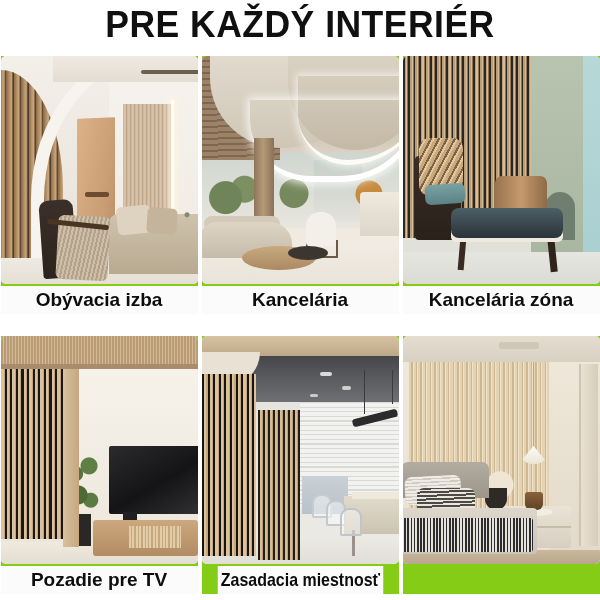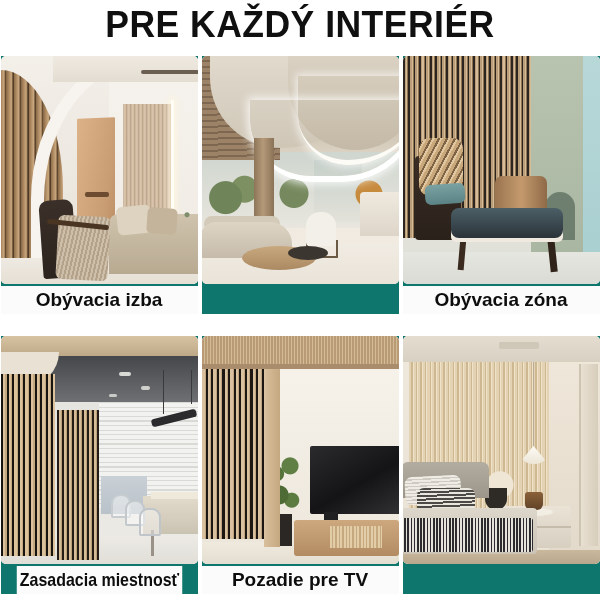--- a/index.html
+++ b/index.html
@@ -23,21 +23,21 @@
 
   
   .grid{
     position:absolute;left:0;top:56px;width:600px;height:544px;
     display:grid;
     grid-template-columns:197px 197px 197px;
     grid-template-rows:258px 258px;
     column-gap:4px;row-gap:22px;
     justify-content:center;
   }
-  .cell{position:relative;overflow:hidden;background:#0f766e;}
+  .cell{position:relative;overflow:hidden;background:#84cc16;}
   .photo{
     position:absolute;left:0;top:0;right:0;height:228px;
     overflow:hidden;border-radius:5px;background:#d9d4cc;
   }
   .cell.r2 .photo{height:228px;}
   .scene{position:absolute;inset:0;}
   .caption{
     position:absolute;left:0;right:0;bottom:0;height:28px;
     display:flex;align-items:center;justify-content:center;
     background:#fbfbfb;
@@ -305,20 +305,21 @@
           <div class="c2-floor"></div>
           <div class="c2-deskR"></div>
           <div class="c2-sofaB"></div>
           <div class="c2-sofa"></div>
           <div class="c2-chairleg"></div>
           <div class="c2-chair"></div>
           <div class="c2-table"></div>
           <div class="c2-tray"></div>
         </div>
       </div>
+      <div class="caption">Kancelária</div>
     </div>
 
     <div class="cell r1">
       <div class="photo">
         <div class="scene">
           <div class="c3-bg"></div>
           <div class="c3-teal"></div>
           <div class="c3-tealedge"></div>
           <div class="c3-green"></div>
           <div class="c3-slats"></div>
@@ -327,21 +328,42 @@
           <div class="c3-cab"></div>
           <div class="c3-chair"></div>
           <div class="c3-fur"></div>
           <div class="c3-cushteal"></div>
           <div class="c3-leg1"></div>
           <div class="c3-leg2"></div>
           <div class="c3-benchb"></div>
           <div class="c3-bench"></div>
         </div>
       </div>
-      <div class="caption">Obývacia zóna</div>
+      <div class="caption">Kancelária zóna</div>
+    </div>
+
+    <div class="cell r2">
+      <div class="photo">
+        <div class="scene">
+          <div class="c4-bg"></div>
+          <div class="c4-wall"></div>
+          <div class="c4-floor"></div>
+          <div class="c4-tv"></div>
+          <div class="c4-tvstand"></div>
+          <div class="c4-credenza"></div>
+          <div class="c4-ratt"></div>
+          <div class="c4-plant"></div>
+          <div class="c4-pot"></div>
+          <div class="c4-panel"></div>
+          <div class="c4-slat"></div>
+          <div class="c4-ceil"></div>
+          <div class="c4-ceilshade"></div>
+        </div>
+      </div>
+      <div class="caption">Pozadie pre TV</div>
     </div>
 
     <div class="cell r2">
       <div class="photo">
         <div class="scene">
           <div class="c5-bg"></div>
           <div class="c5-blind"></div>
           <div class="c5-city"></div>
           <div class="c5-floor"></div>
           <div class="c5-table"></div>
@@ -362,41 +384,20 @@
           <div class="c5-slat2"></div>
           <div class="c5-slat1"></div>
         </div>
       </div>
       <div class="caption squeeze">Zasadacia miestnosť</div>
     </div>
 
     <div class="cell r2">
       <div class="photo">
         <div class="scene">
-          <div class="c4-bg"></div>
-          <div class="c4-wall"></div>
-          <div class="c4-floor"></div>
-          <div class="c4-tv"></div>
-          <div class="c4-tvstand"></div>
-          <div class="c4-credenza"></div>
-          <div class="c4-ratt"></div>
-          <div class="c4-plant"></div>
-          <div class="c4-pot"></div>
-          <div class="c4-panel"></div>
-          <div class="c4-slat"></div>
-          <div class="c4-ceil"></div>
-          <div class="c4-ceilshade"></div>
-        </div>
-      </div>
-      <div class="caption">Pozadie pre TV</div>
-    </div>
-
-    <div class="cell r2">
-      <div class="photo">
-        <div class="scene">
           <div class="c6-bg"></div>
           <div class="c6-wallR"></div>
           <div class="c6-door"></div>
           <div class="c6-flute"></div>
           <div class="c6-ceil"></div>
           <div class="c6-vent"></div>
           <div class="c6-pendcord"></div>
           <div class="c6-pend"></div>
           <div class="c6-floor"></div>
           <div class="c6-night"></div>

